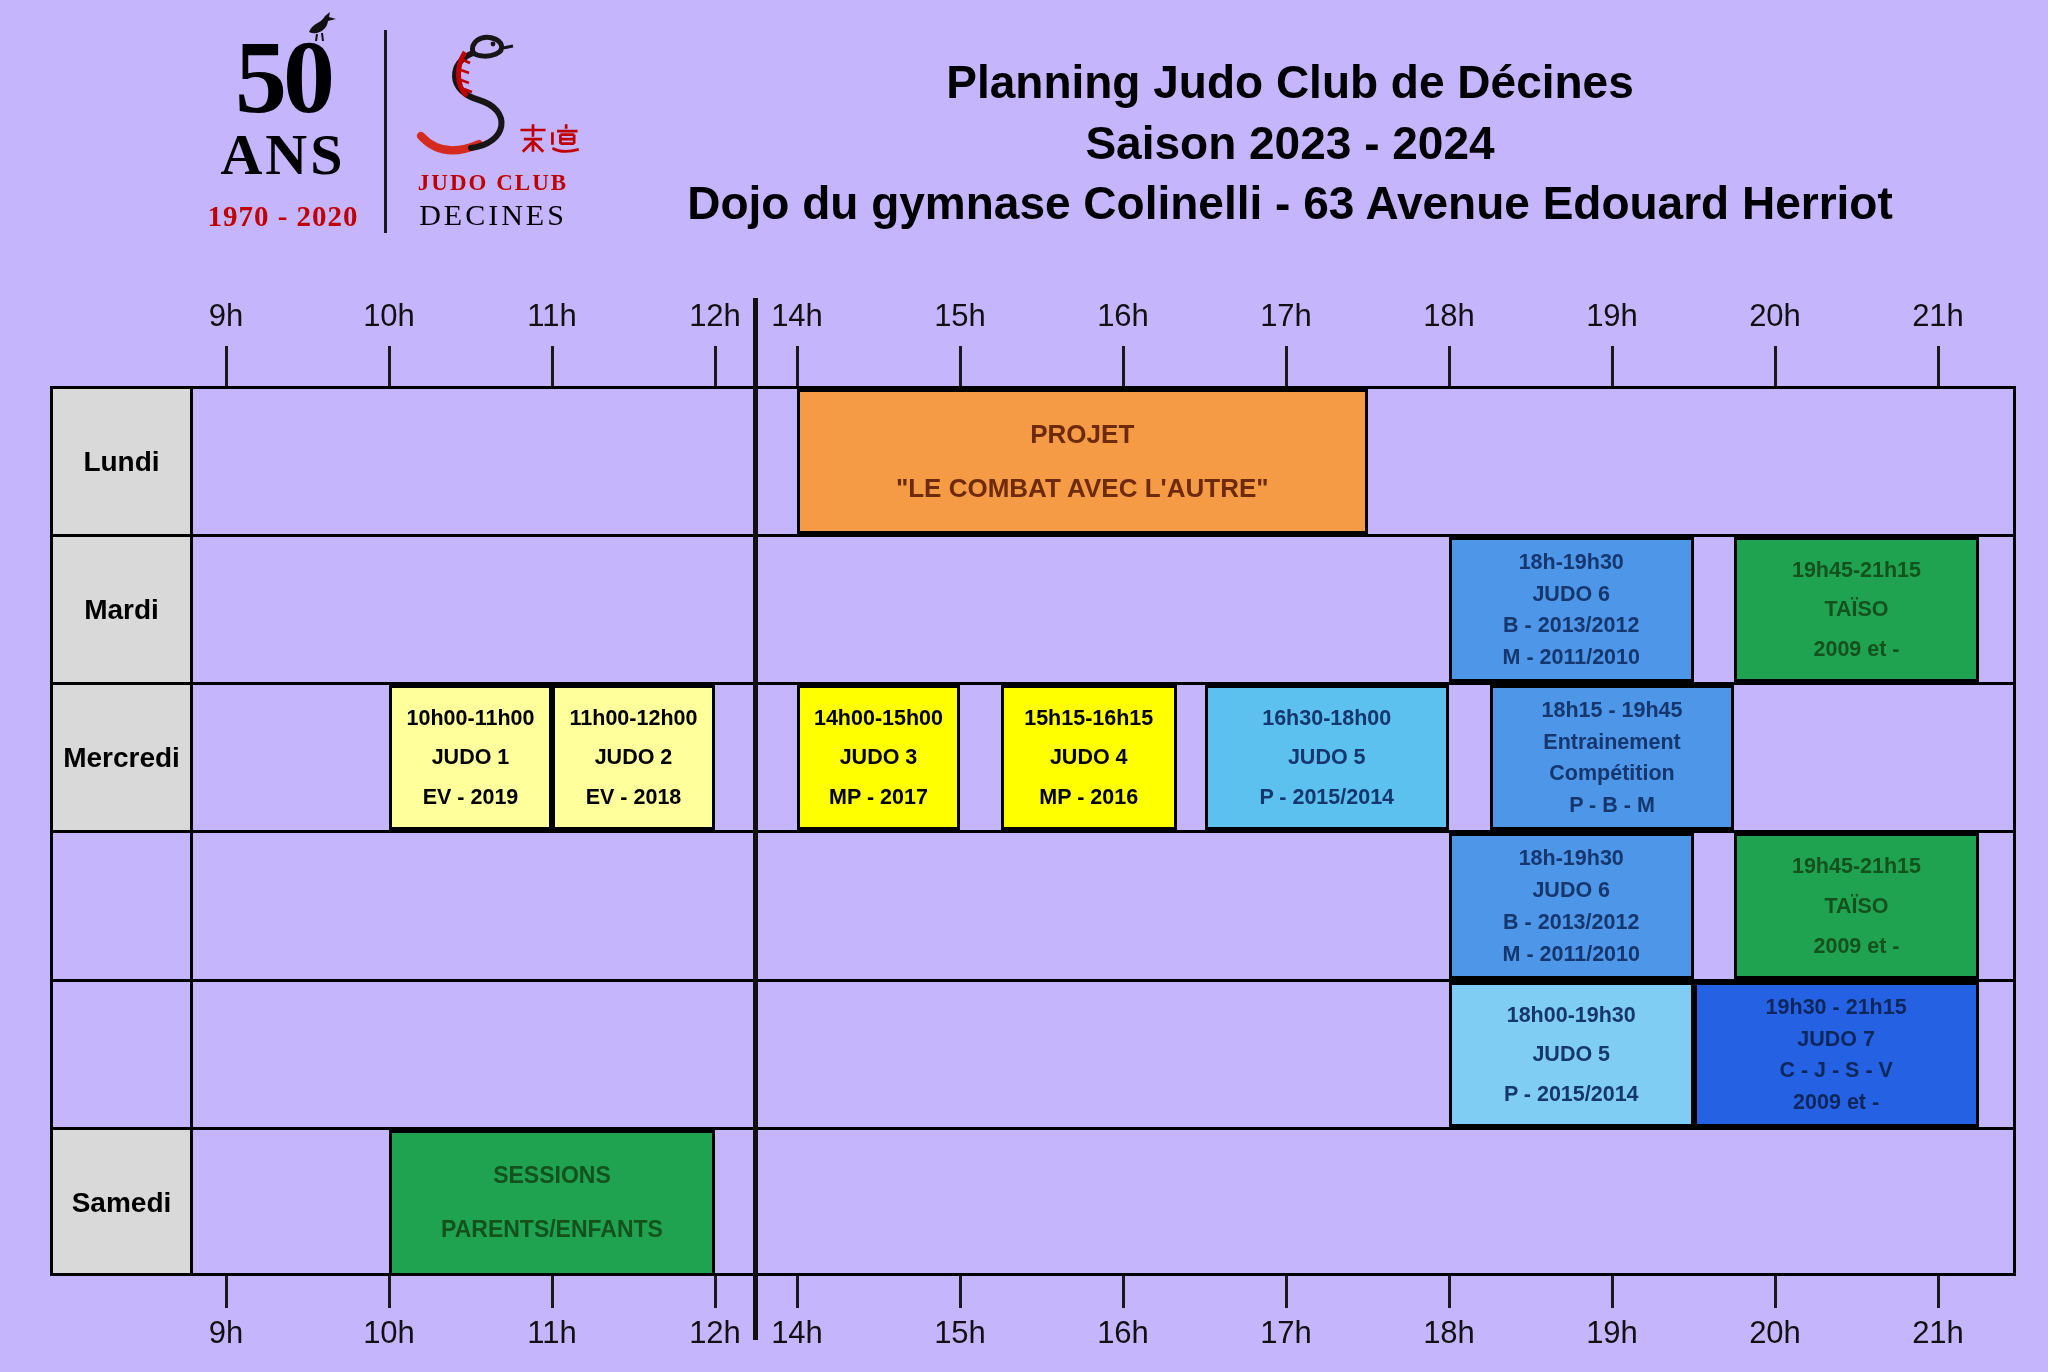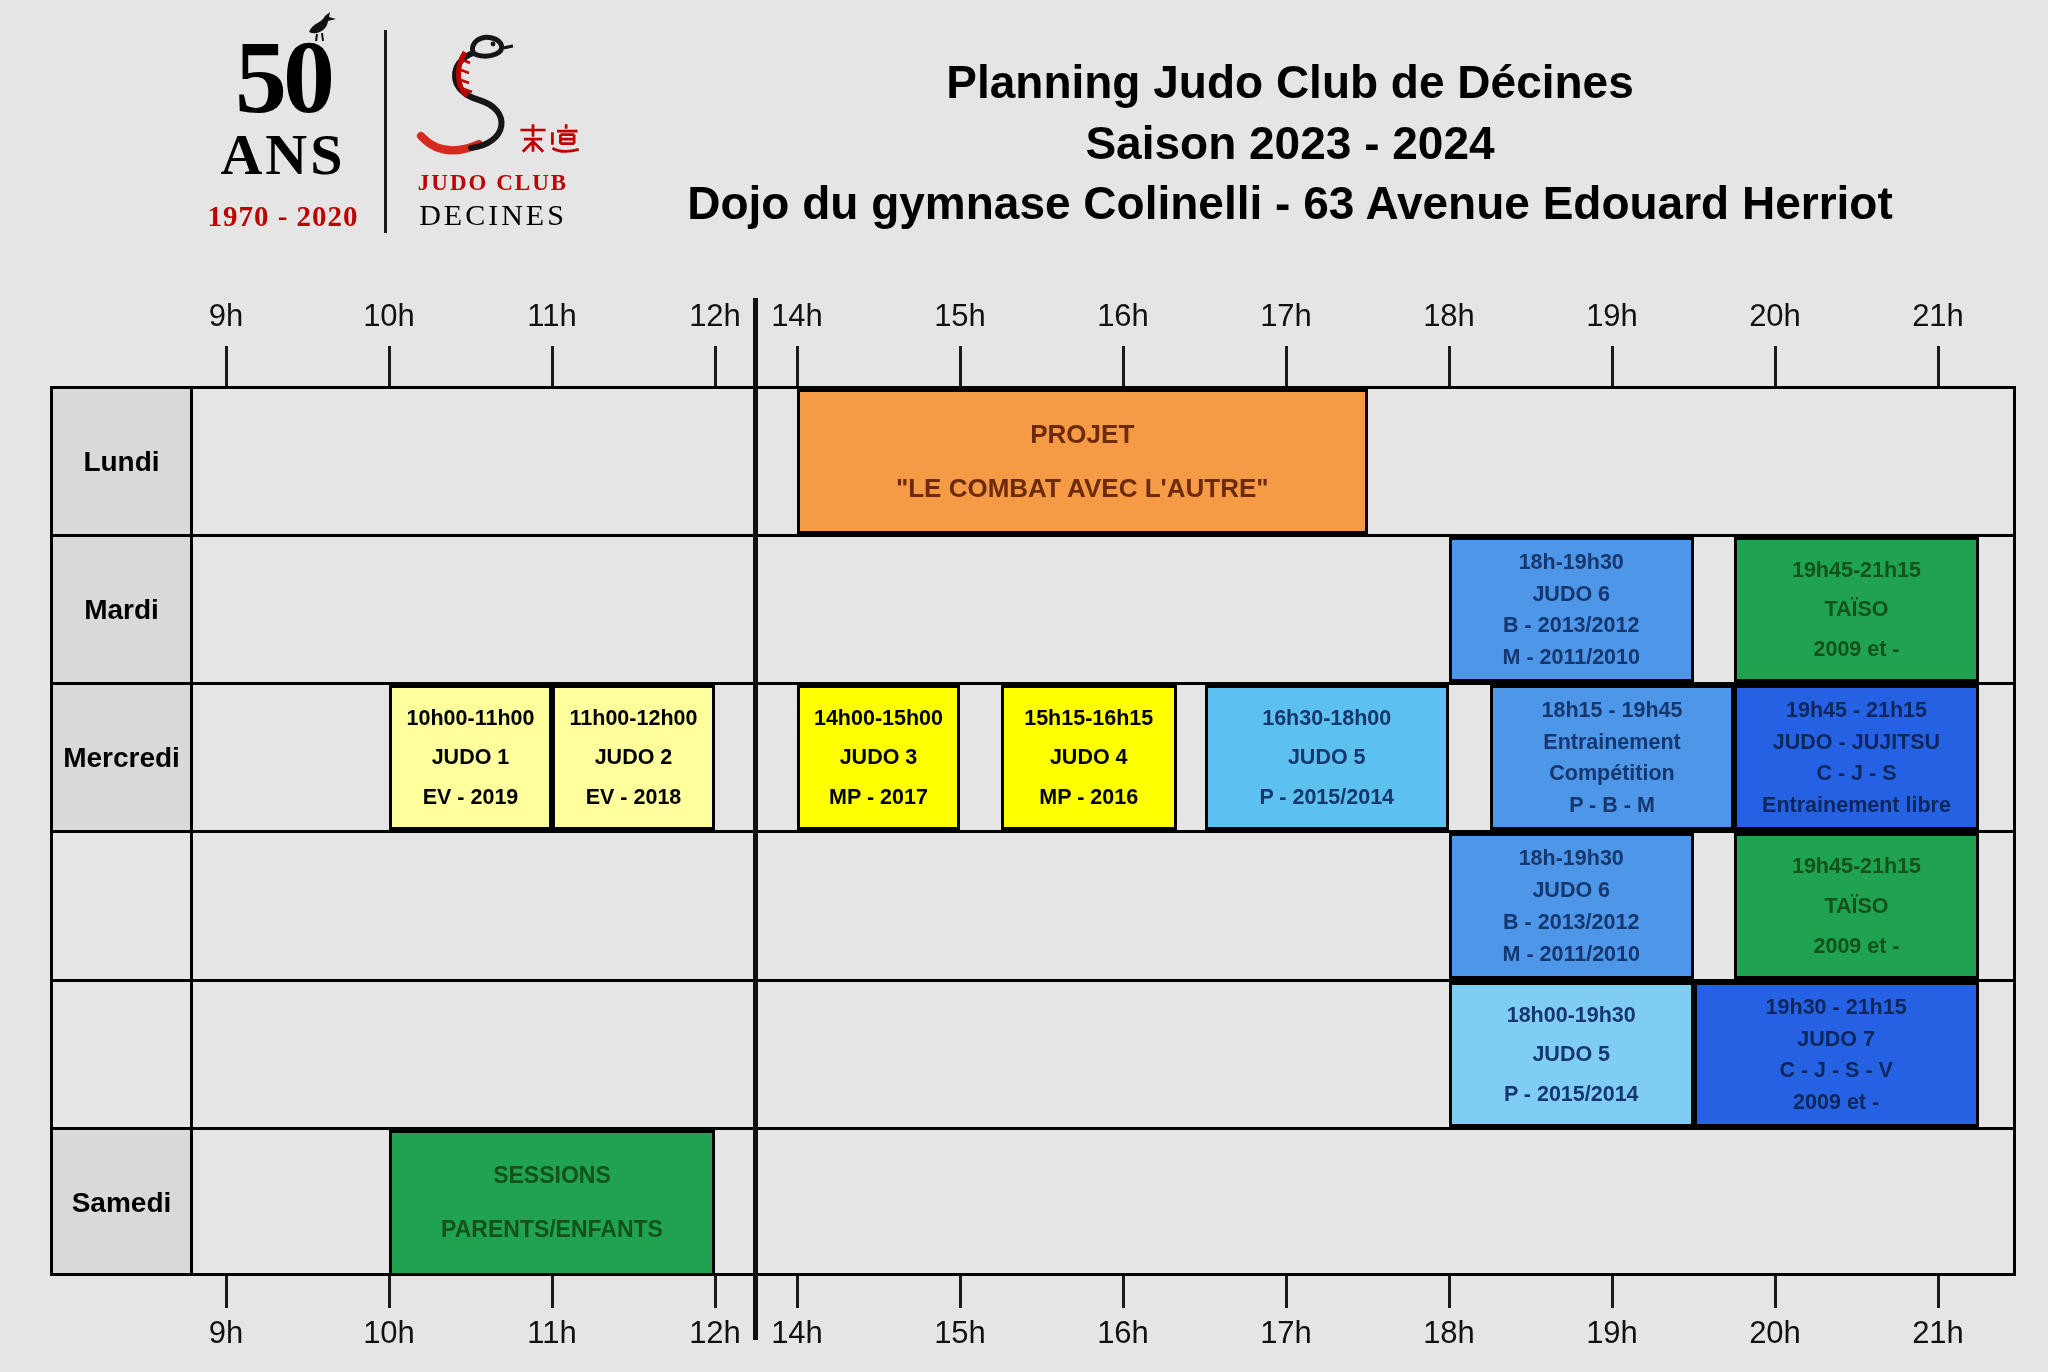--- a/index.html
+++ b/index.html
@@ -1,17 +1,17 @@
 <!DOCTYPE html>
 <html style="--logo-red: #C00000; --border: #000000;"><head>
 <meta charset="utf-8">
 <style>
   html,body{margin:0;padding:0;background:#ffffff;}
   .board{
-    position:relative;width:2048px;height:1372px;background:#e5e5e5;overflow:hidden;
+    position:relative;width:2048px;height:1372px;background:#c4b5fd;overflow:hidden;
     font-family:"Liberation Sans",sans-serif;color:#000;
   }
   
   .logo{position:absolute;left:198px;top:30px;display:flex;align-items:stretch;gap:16px;}
   .logo-left{width:170px;text-align:center;font-family:"Liberation Serif",serif;}
   .logo-50-wrap{position:relative;display:inline-block;line-height:.9;}
   .logo-50{font-size:104px;font-weight:700;letter-spacing:-4px;}
   .bird{position:absolute;right:-14px;top:-20px;}
   .logo-ans{font-size:58px;font-weight:700;letter-spacing:3px;line-height:1;margin-top:2px;}
   .logo-years{font-size:29px;font-weight:700;color:var(--logo-red);margin-top:16px;letter-spacing:1px;}
@@ -170,26 +170,20 @@
         <div>16h30-18h00</div>
         <div>JUDO 5</div>
         <div>P - 2015/2014</div>
       </div>
       <div class="event" style="left: 1489.75px; width: 244.5px; top: 685px; height: 145px; background: rgb(77, 150, 232); color: rgb(22, 54, 110); font-size: 21.5px;">
         <div>18h15 - 19h45</div>
         <div>Entrainement</div>
         <div>Compétition</div>
         <div>P - B - M</div>
       </div>
-      <div class="event" style="left: 1734.25px; width: 244.5px; top: 685px; height: 145px; background: rgb(37, 98, 227); color: rgb(15, 38, 91); font-size: 21.5px;">
-        <div>19h45 - 21h15</div>
-        <div>JUDO - JUJITSU</div>
-        <div>C - J - S</div>
-        <div>Entrainement libre</div>
-      </div>
       <div class="event" style="left: 1449px; width: 244.5px; top: 833px; height: 146px; background: rgb(77, 150, 232); color: rgb(22, 54, 110); font-size: 21.5px;">
         <div>18h-19h30</div>
         <div>JUDO 6</div>
         <div>B - 2013/2012</div>
         <div>M - 2011/2010</div>
       </div>
       <div class="event" style="left: 1734.25px; width: 244.5px; top: 833px; height: 146px; background: rgb(31, 163, 81); color: rgb(20, 81, 29); font-size: 21.5px;">
         <div>19h45-21h15</div>
         <div>TAÏSO</div>
         <div>2009 et -</div>

